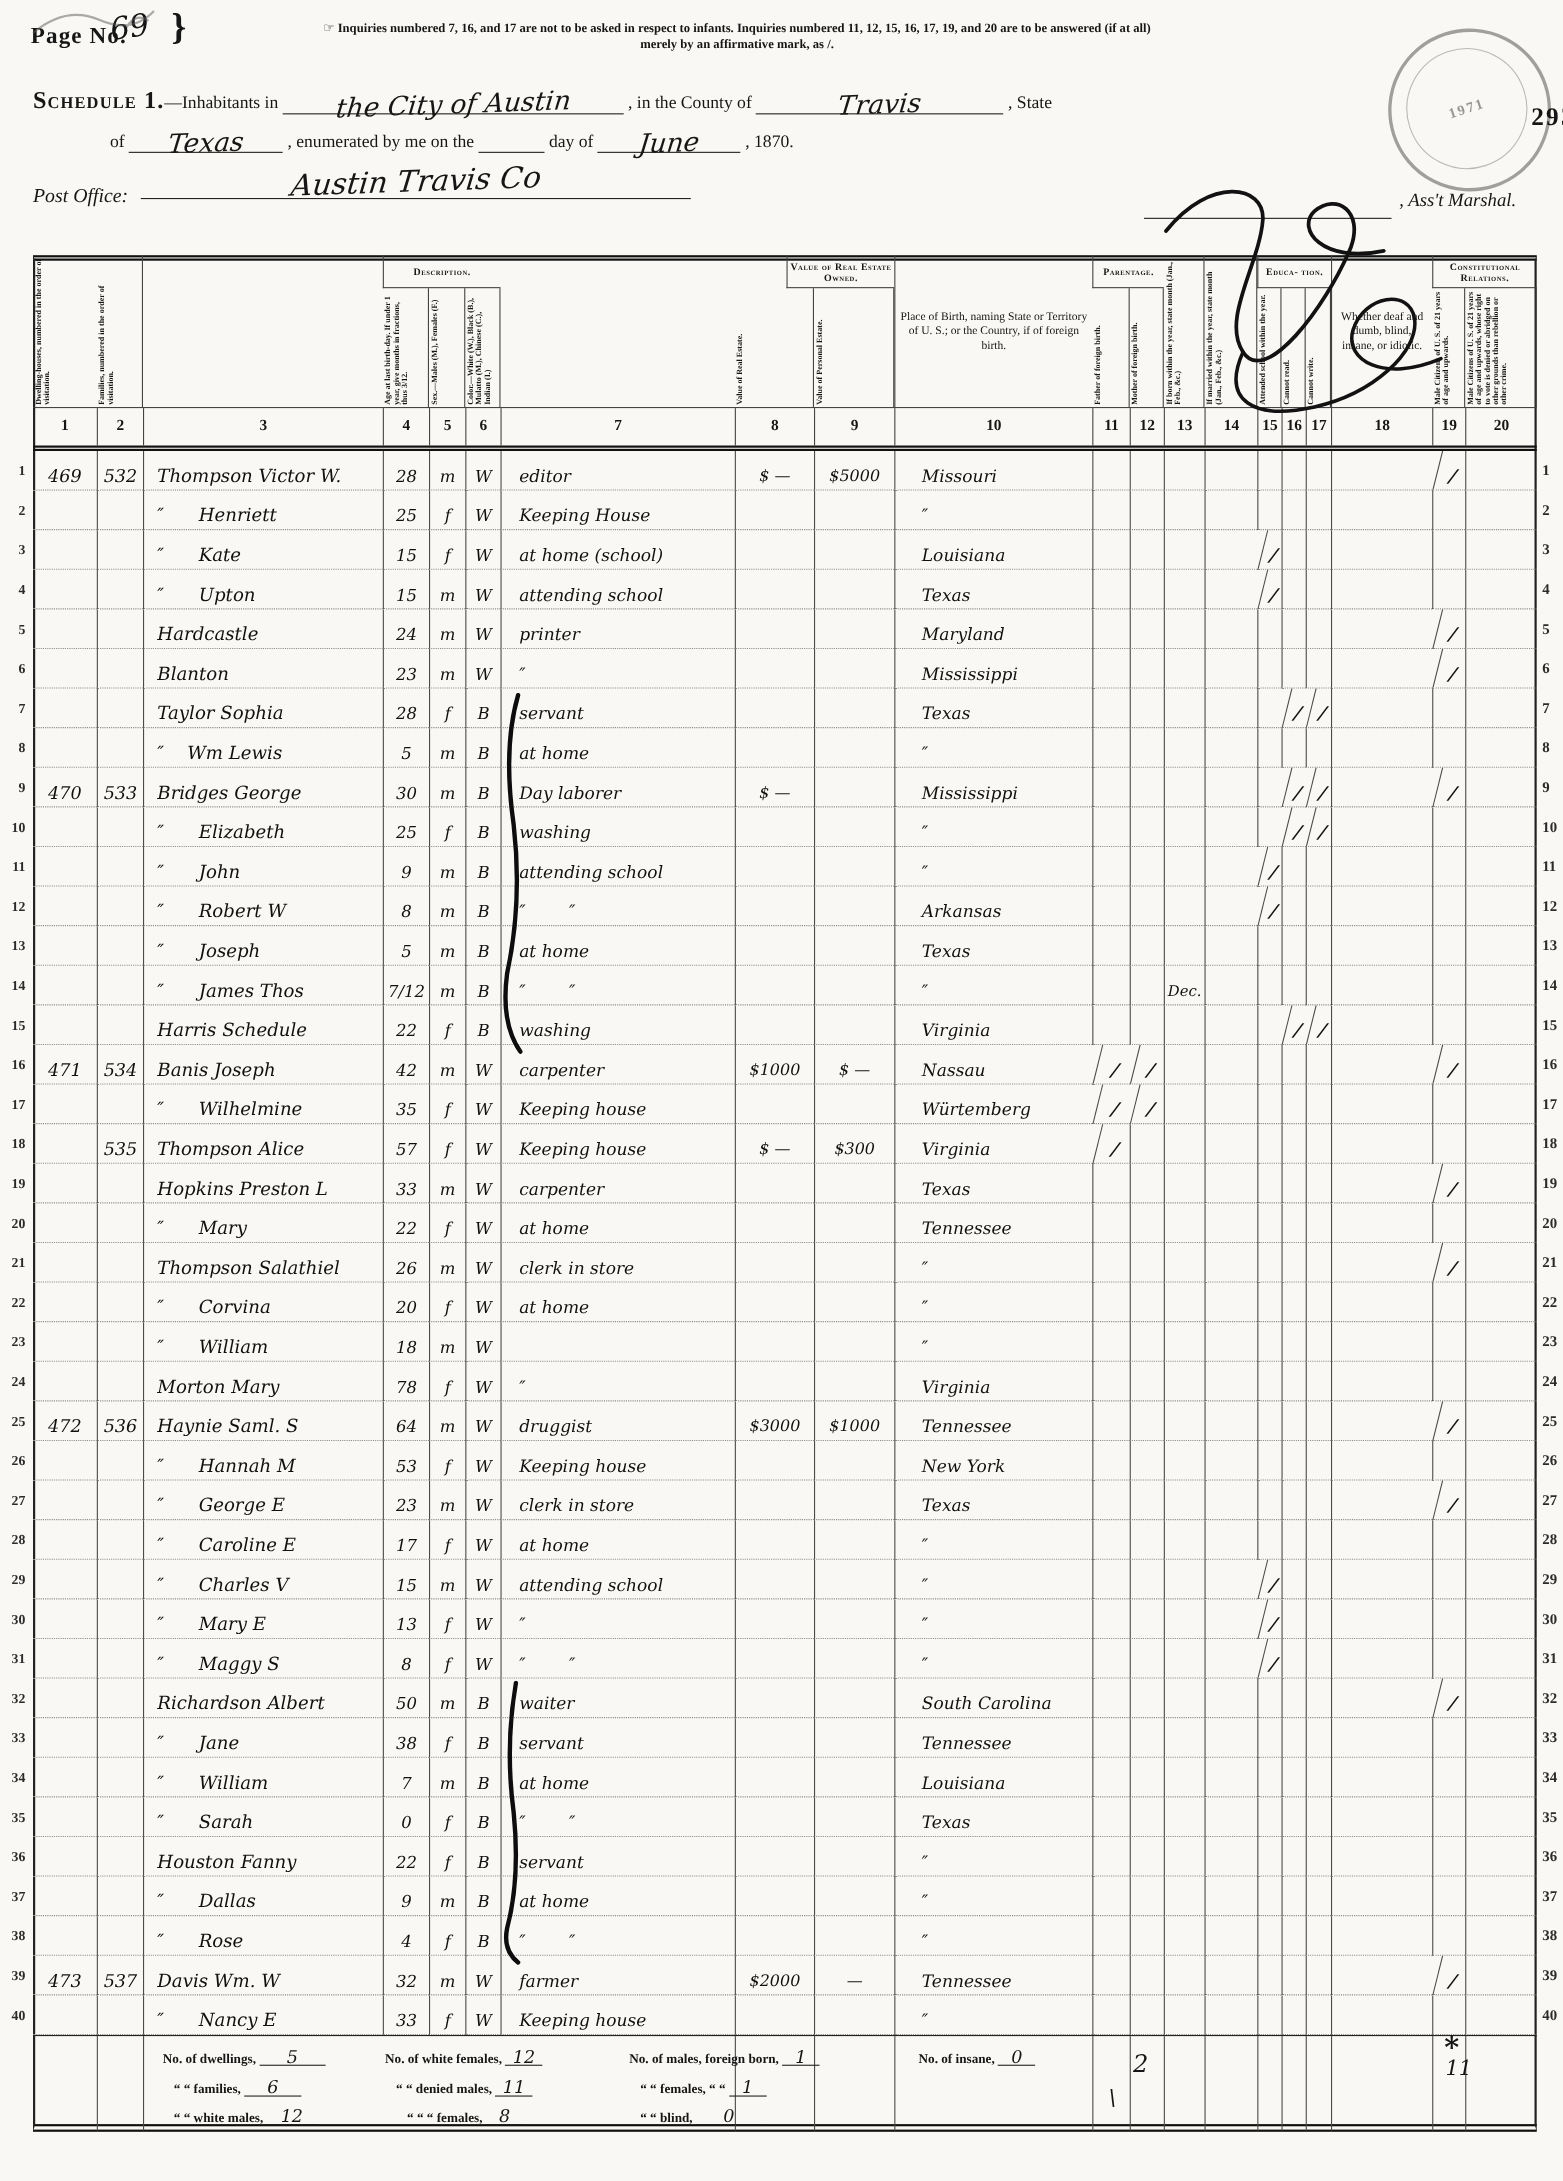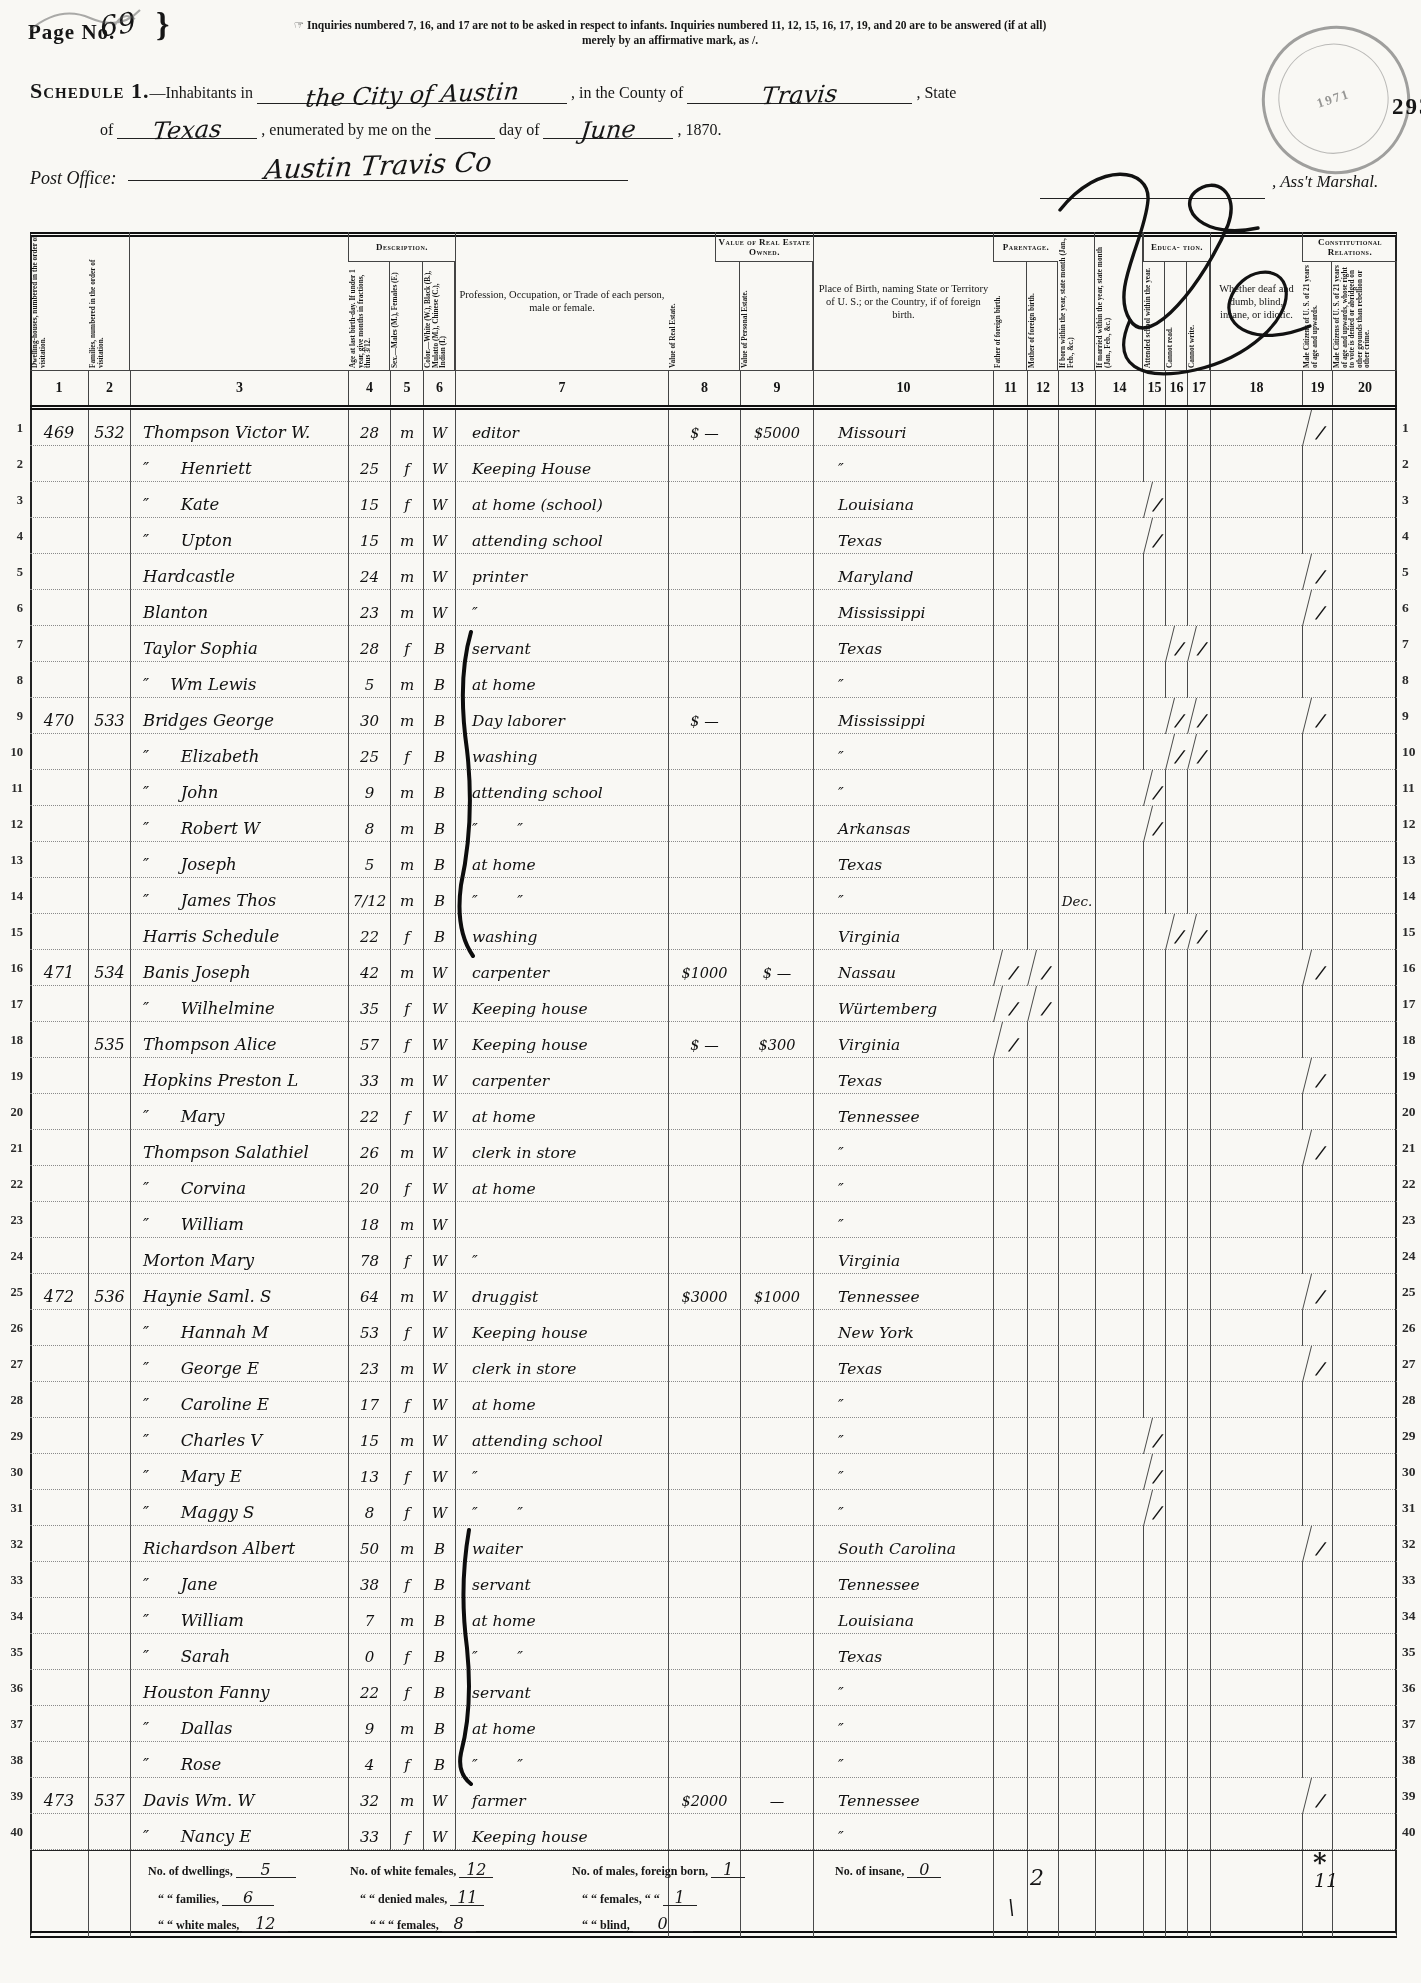--- a/index.html
+++ b/index.html
@@ -137,21 +137,20 @@
     <div class="ghead" style="grid-area: 1 / 4 / auto / span 3;">Description.</div>
     <div class="ghead" style="grid-area: 1 / 8 / auto / span 2; margin-left: 47px;">Value of Real Estate Owned.</div>
     <div class="ghead" style="grid-area: 1 / 11 / auto / span 2; text-align: center;">Parentage.</div>
     <div class="ghead" style="grid-area: 1 / 15 / auto / span 3;">Educa- tion.</div>
     <div class="ghead" style="grid-area: 1 / 19 / auto / span 2;">Constitutional Relations.</div>
     <div class="chead vert first" style="grid-area: 1 / 1 / span 2;">Dwelling-houses, numbered in the order of visitation.</div>
     <div class="chead vert" style="grid-area: 1 / 2 / span 2;">Families, numbered in the order of visitation.</div>
     <div class="chead vert" style="grid-area: 2 / 4;">Age at last birth-day. If under 1 year, give months in fractions, thus 3/12.</div>
     <div class="chead vert" style="grid-area: 2 / 5;">Sex.—Males (M.), Females (F.)</div>
     <div class="chead vert" style="grid-area: 2 / 6;">Color.—White (W.), Black (B.), Mulatto (M.), Chinese (C.), Indian (I.)</div>
-    <div class="chead horz" style="grid-area: 1 / 7 / span 2;">Profession, Occupation, or Trade of each person, male or female.</div>
     <div class="chead vert" style="grid-area: 2 / 8;">Value of Real Estate.</div>
     <div class="chead vert" style="grid-area: 2 / 9;">Value of Personal Estate.</div>
     <div class="chead horz" style="grid-area: 1 / 10 / span 2;">Place of Birth, naming State or Territory of U. S.; or the Country, if of foreign birth.</div>
     <div class="chead vert" style="grid-area: 2 / 11;">Father of foreign birth.</div>
     <div class="chead vert" style="grid-area: 2 / 12;">Mother of foreign birth.</div>
     <div class="chead vert" style="grid-area: 1 / 13 / span 2;">If born within the year, state month (Jan., Feb., &amp;c.)</div>
     <div class="chead vert" style="grid-area: 1 / 14 / span 2;">If married within the year, state month (Jan., Feb., &amp;c.)</div>
     <div class="chead vert" style="grid-area: 2 / 15;">Attended school within the year.</div>
     <div class="chead vert" style="grid-area: 2 / 16;">Cannot read.</div>
     <div class="chead vert" style="grid-area: 2 / 17;">Cannot write.</div>

